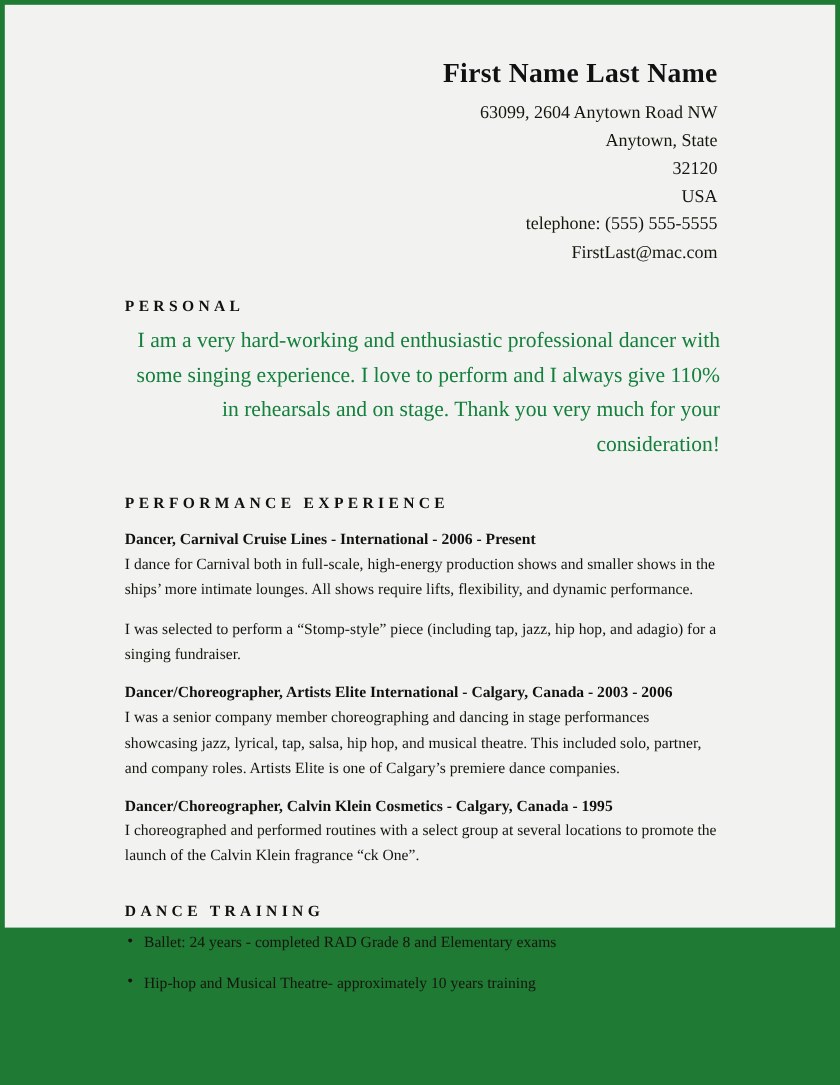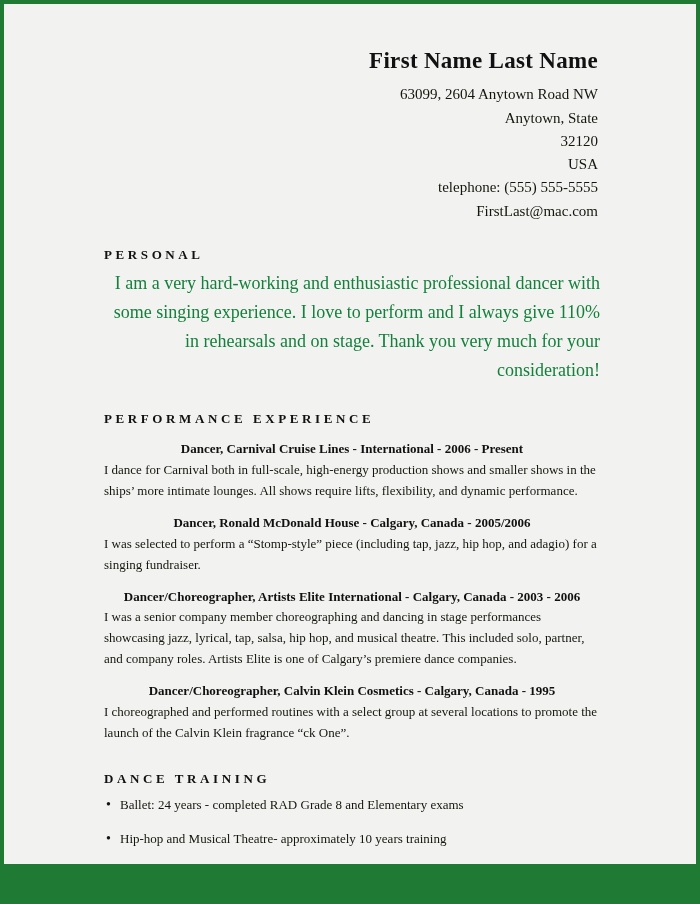--- a/index.html
+++ b/index.html
@@ -11,21 +11,21 @@
     height: 904px;
     background: #1f7a33;
     font-family: "Liberation Serif", serif;
     overflow: hidden;
   }
   .page {
     position: absolute;
     left: 4px;
     top: 4px;
     width: 692px;
-    height: 860px;
+    height: 769px;
     background: #f2f2f0;
     box-sizing: border-box;
     padding: 44px 96px 12px 100px;
   }
   .header {
     text-align: right;
     padding-right: 2px;
   }
   .full-name {
     font-size: 23px;
@@ -60,21 +60,20 @@
     margin-top: 12px;
   }
   .job:first-of-type {
     margin-top: 2px;
   }
   .job-title {
     font-size: 13px;
     font-weight: bold;
     color: #111;
     line-height: 1.5;
-    text-align: center;
   }
   .job-desc {
     font-size: 13px;
     color: #15150f;
     line-height: 1.62;
   }
   .training-list {
     margin: 8px 0 0 0;
     padding: 0;
     list-style: none;
@@ -123,21 +122,20 @@
 
   <div class="section exp-section">
     <div class="section-title">PERFORMANCE EXPERIENCE</div>
 
     <div class="job">
       <div class="job-title">Dancer, Carnival Cruise Lines - International - 2006 - Present</div>
       <div class="job-desc">I dance for Carnival both in full-scale, high-energy production shows and smaller shows in the ships’ more intimate lounges. All shows require lifts, flexibility, and dynamic performance.</div>
     </div>
 
     <div class="job">
-      <div class="job-title">Dancer, Ronald McDonald House - Calgary, Canada - 2005/2006</div>
       <div class="job-desc">I was selected to perform a “Stomp-style” piece (including tap, jazz, hip hop, and adagio) for a singing fundraiser.</div>
     </div>
 
     <div class="job">
       <div class="job-title">Dancer/Choreographer, Artists Elite International - Calgary, Canada - 2003 - 2006</div>
       <div class="job-desc">I was a senior company member choreographing and dancing in stage performances showcasing jazz, lyrical, tap, salsa, hip hop, and musical theatre. This included solo, partner, and company roles. Artists Elite is one of Calgary’s premiere dance companies.</div>
     </div>
 
 
     <div class="job">

